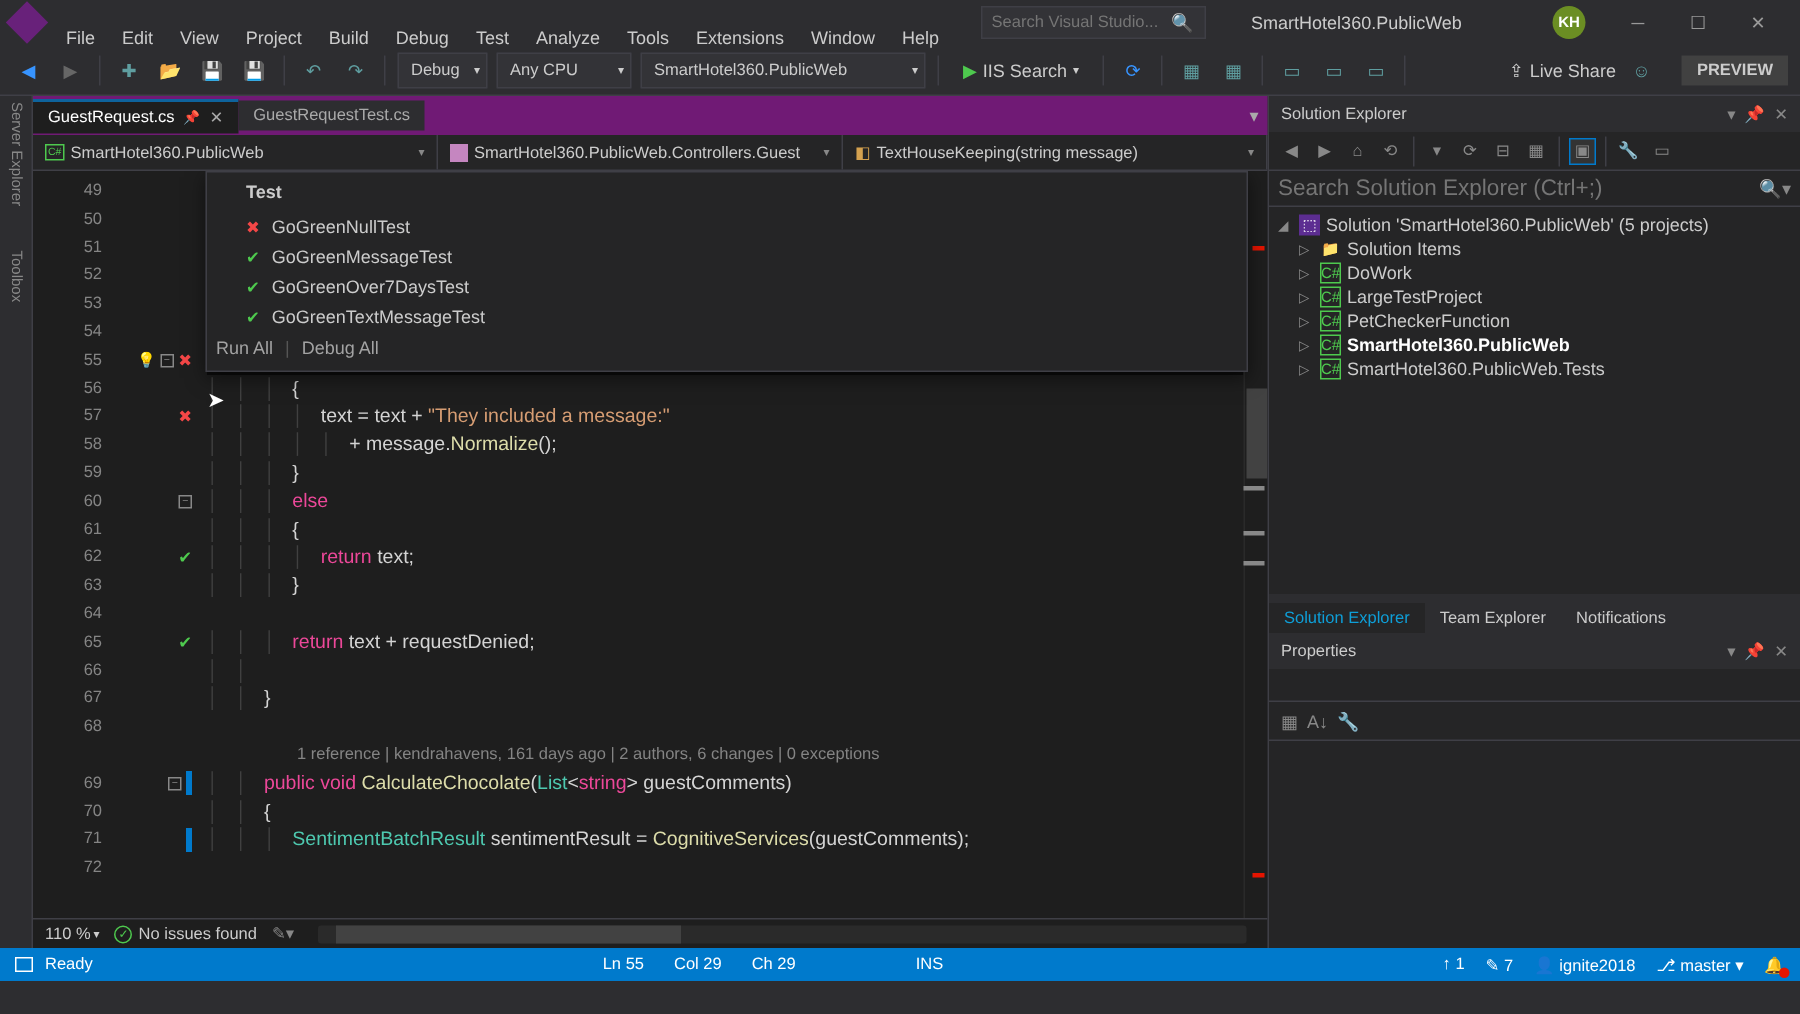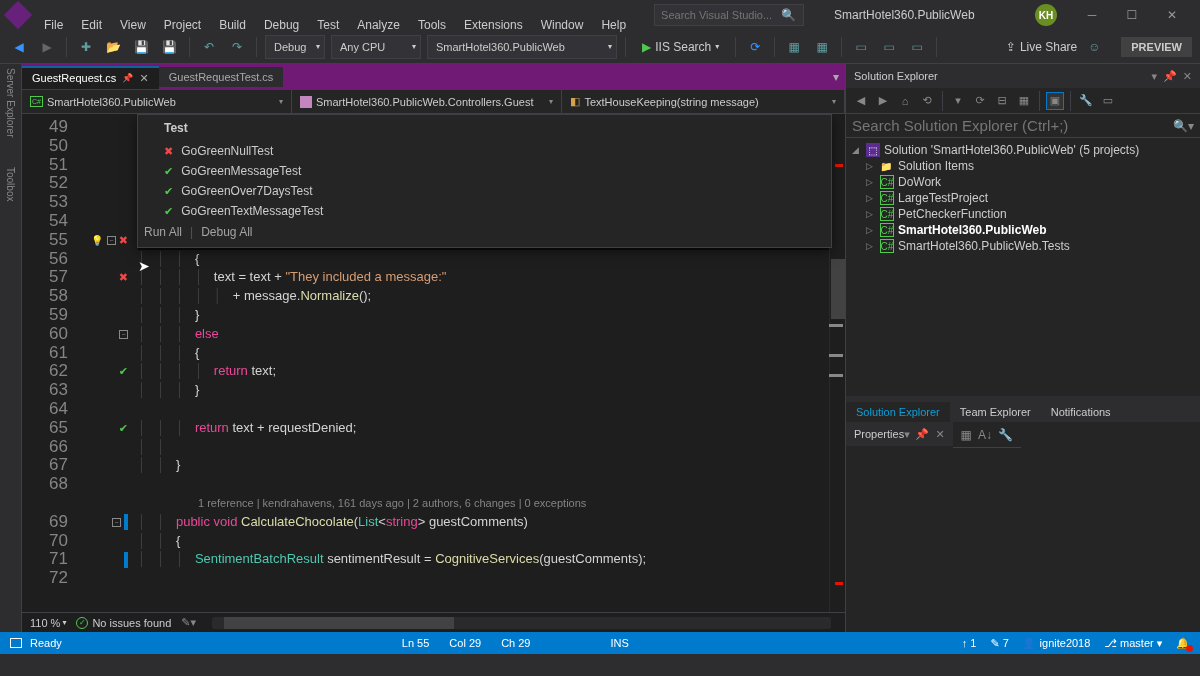--- a/index.html
+++ b/index.html
@@ -46,21 +46,21 @@
 .nav-bar { height:24px; background:#252526; border-bottom:1px solid #3f3f46; display:flex; align-items:center; }
 .nav-seg { display:flex; align-items:center; padding:0 8px; gap:4px; font-size:11px; border-right:1px solid #3f3f46; height:100%; cursor:pointer; }
 .nav-seg .icon-sq { width:12px; height:12px; background:#c586c0; }
 .nav-seg .icon-cube { color:#d4a14f; }
 .nav-seg::after { content:'▾'; font-size:8px; margin-left:auto; color:#888; }
 .nav-seg:nth-child(1){ width:270px; }
 .nav-seg:nth-child(2){ width:270px; }
 .nav-seg:nth-child(3){ flex:1; }
 
 .code-wrap { flex:1; display:flex; position:relative; overflow:hidden; }
-.gutter { width:54px; background:#1e1e1e; text-align:right; padding-right:8px; color:#858585; font-family:Consolas,monospace; font-size:17px; line-height:18.8px; padding-top:4px; }
+.gutter { width:54px; background:#1e1e1e; text-align:right; padding-right:8px; color:#858585; font-family:Consolas,monospace; font-size:11px; line-height:18.8px; padding-top:4px; }
 .marker-col { width:58px; background:#1e1e1e; padding-top:4px; }
 .marker-row { height:18.8px; display:flex; align-items:center; justify-content:flex-end; padding-right:6px; gap:3px; }
 .fold { width:9px; height:9px; border:1px solid #888; font-size:7px; line-height:7px; text-align:center; color:#888; cursor:pointer; }
 .fail { color:#f44747; font-size:11px; }
 .pass { color:#4ec94e; font-size:11px; }
 .blue-bar { width:4px; height:16px; background:#007acc; }
 .code { flex:1; font-family:Consolas,monospace; font-size:13px; line-height:18.8px; background:#1e1e1e; padding-top:4px; position:relative; padding-left:4px; }
 .code-line { height:18.8px; white-space:pre; position:relative; }
 .code-line.hl { background:#0d0d0d; }
 .guide { color:#404040; }
@@ -109,21 +109,21 @@
 .tree-row .exp { width:10px; font-size:9px; color:#888; }
 .tree-row .ficon { width:14px; height:14px; display:flex; align-items:center; justify-content:center; font-size:10px; }
 .sln-ico { background:#5c2d91; color:#fff; font-size:8px; width:14px; height:12px; }
 .folder-ico { color:#dcb67a; }
 .cs-ico { color:#4ec94e; border:1px solid #4ec94e; font-size:7px; width:13px; height:11px; display:flex; align-items:center; justify-content:center; }
 .bold { font-weight:bold; color:#fff; }
 .panel-tabs { height:26px; display:flex; align-items:flex-end; background:#2d2d30; }
 .panel-tab { padding:4px 10px; font-size:11px; cursor:pointer; }
 .panel-tab.active { background:#252526; color:#0e9fd8; }
 
-.props { flex:0 0 210px; display:flex; }
+.props { flex:0 0 210px; display:flex; flex-direction:column; }
 .props-tools { height:26px; display:flex; align-items:center; padding:0 8px; gap:6px; border-bottom:1px solid #3f3f46; }
 
 
 .statusbar { height:22px; background:#007acc; color:#fff; display:flex; align-items:center; padding:0 10px; gap:20px; font-size:11px; }
 .sb-left { display:flex; align-items:center; gap:8px; }
 .sb-right { margin-left:auto; display:flex; align-items:center; gap:14px; }
 .sb-box { width:12px; height:10px; border:1px solid #fff; }
 .notif-badge { position:relative; }
 .notif-badge::after { content:''; position:absolute; right:-3px; bottom:-2px; width:7px; height:7px; border-radius:50%; background:#e51400; }
 </style>

